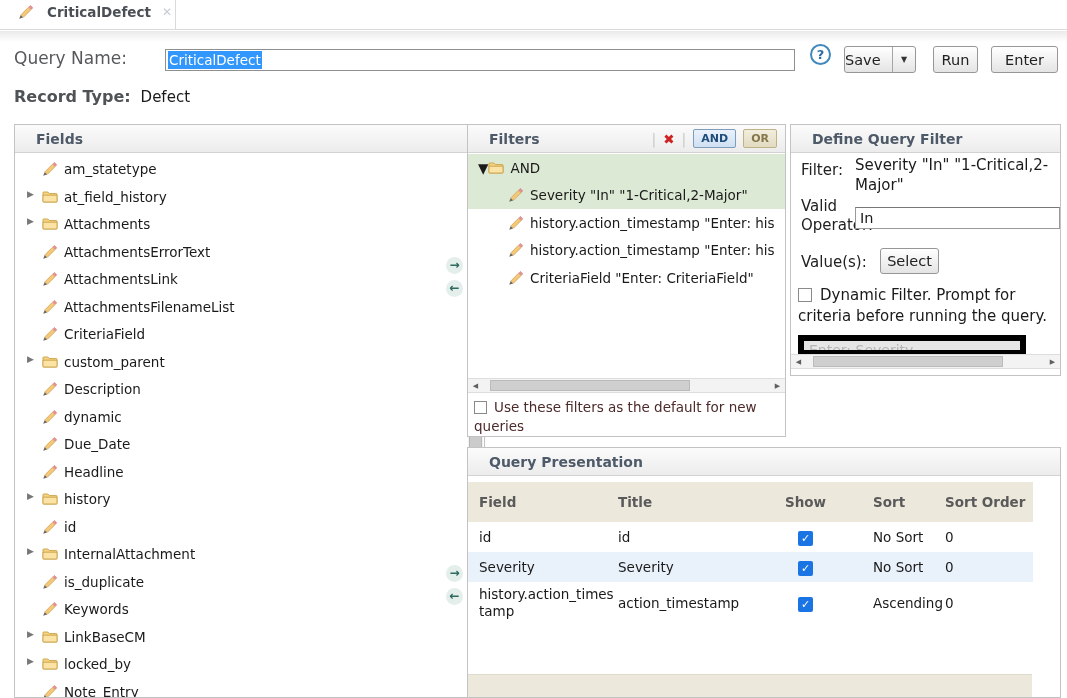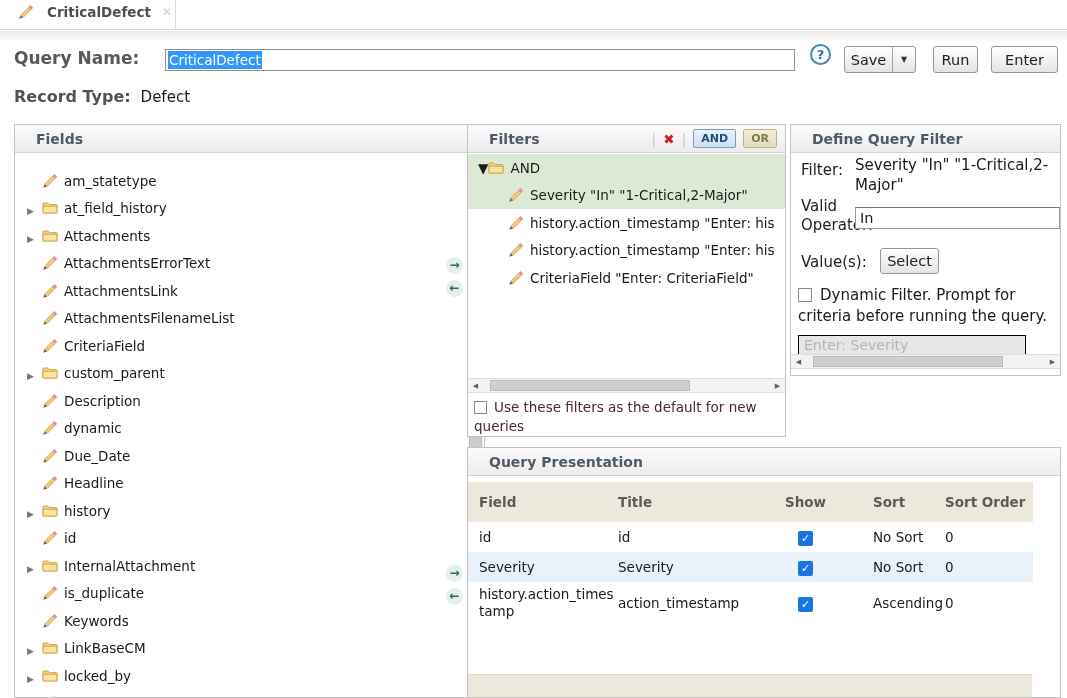--- a/index.html
+++ b/index.html
@@ -8,46 +8,46 @@
 
   
   .tabbar{position:absolute;top:0;left:0;right:0;height:30px;background:#fff;border-bottom:1px solid #dadada}
   .tab{position:absolute;left:18px;top:4px;display:flex;align-items:center;gap:7px}
   .tab-title{font-size:13.5px;font-weight:bold;color:#4a4f55}
   .tab-close{font-size:12px;color:#c6ccd4;font-weight:bold;margin-left:4px;cursor:default}
   .tabsep{position:absolute;left:175px;top:0;height:30px;border-left:1px solid #dadada}
   .fade{position:absolute;top:31px;left:0;right:0;height:11px;background:linear-gradient(#eaeaea,#ffffff)}
 
   
-  .qn-label{position:absolute;left:14px;top:48px;font-size:17px;font-weight:bold;color:#56595c}
+  .qn-label{position:absolute;left:14px;top:48px;font-size:17px;font-weight:normal;color:#56595c}
   .qn-input{position:absolute;left:165px;top:49px;width:630px;height:22px;border:1px solid #8f8f8f;background:#fff;font-size:13.5px;line-height:20px;padding-left:2px;overflow:hidden;white-space:nowrap}
   .qn-input .sel{background:#3297fd;color:#fff;padding:1px 1px}
   .help{position:absolute;left:810px;top:44px;width:21px;height:21px;border:2px solid #4188bc;border-radius:50%;color:#2e6da4;font-weight:bold;font-size:13px;text-align:center;line-height:17px;background:#fff}
   .btn{position:absolute;height:27px;border:1px solid #979797;border-radius:3px;background:linear-gradient(#ffffff,#e4e4e4);font-size:14.5px;color:#222;display:flex;align-items:center;justify-content:center}
   .btn-save{left:844px;top:46px;width:72px;padding:0}
-  .btn-save .savetxt{flex:1;text-align:center}
+  .btn-save .savetxt{flex:1;}
   .btn-save .savesep{width:1px;align-self:stretch;background:#a5a5a5}
   .btn-save .savearr{width:22px;text-align:center;font-size:8px;color:#333}
   .btn-run{left:933px;top:46px;width:45px}
   .btn-cancel{left:991px;top:46px;width:67px}
   .rt-line{position:absolute;left:14px;top:87px;font-size:16px}
   .rt-label{font-weight:bold;color:#4f5356}
   .rt-value{font-size:15px;color:#1a1a1a}
 
   
   .panel{position:absolute;border:1px solid #c3c3c3;background:#fff}
   .phead{height:28px;background:linear-gradient(#fbfbfb,#ececec);border-bottom:1px solid #d2d2d2;color:#4e5a68;font-weight:bold;font-size:14px;display:flex;align-items:center;padding-left:21px}
   #fields-panel{left:14px;top:124px;width:471px;height:574px}
   #filters-panel{left:467px;top:124px;width:319px;height:313px}
   #dqf-panel{left:790px;top:124px;width:271px;height:252px}
   #qp-panel{left:467px;top:447px;width:594px;height:251px}
 
   
   #fields-tree{position:absolute;top:29px;left:0;right:16px;bottom:0;overflow:hidden;padding-top:7px}
-  .tree-row{display:flex;align-items:flex-end;height:27.5px;padding-left:12px;font-size:13.5px;white-space:nowrap;overflow:hidden}
+  .tree-row{display:flex;align-items:flex-start;height:27.5px;padding-left:12px;font-size:13.5px;white-space:nowrap;overflow:hidden}
   .tree-row .tri{width:15px;font-size:9px;color:#777;flex:0 0 15px}
   .ticon{width:16px;height:16px;flex:0 0 16px;margin-right:6px;display:inline-block}
   .tlabel{overflow:hidden}
 
   
   .vsb{position:absolute;top:29px;right:1px;bottom:10px;width:15px;background:#f2f2f2}
   .vsb .sarr{position:absolute;left:0;width:15px;height:15px;font-size:7px;color:#5f5f5f;text-align:center;line-height:15px}
   .vsb .up{top:0}.vsb .dn{bottom:0}
   .vsb .thumb{position:absolute;left:1px;top:17px;width:13px;height:458px;background:#cbcbcb;border:1px solid #b7b7b7}
 
@@ -78,21 +78,21 @@
   #dqf-panel{font-size:15px}
   .dqf-label{position:absolute;left:10px;color:#222}
   #dqf-filter-label{top:36px}
   #dqf-filter-value{position:absolute;left:64px;top:30px;right:0;line-height:20px;overflow:hidden;max-height:42px}
   #dqf-op-label{top:72px;line-height:19px;width:58px}
   .dqf-op-input{position:absolute;left:64px;top:82px;right:0;height:22px;border:1px solid #9a9a9a;border-top-color:#777;font-size:14.5px;line-height:20px;padding-left:4px;background:#fff;overflow:hidden}
   #dqf-val-label{top:128px}
   .btn-select{left:880px;top:248px;width:59px;height:26px;font-size:14.5px}
   .dqf-dyn{position:absolute;left:7px;right:3px;top:160px;line-height:21px}
   .dqf-dyn .cbx{width:14px;height:14px;margin-right:8px}
-  .dqf-prompt{position:absolute;left:7px;top:210px;width:228px;height:21px;background:#e6e6e6;border:1px solid #000000;color:#b5b5b5;font-size:14px;line-height:19px;padding-left:5px;overflow:hidden;white-space:nowrap}
+  .dqf-prompt{position:absolute;left:7px;top:210px;width:228px;height:21px;background:#e6e6e6;border:6px solid #000000;color:#b5b5b5;font-size:14px;line-height:19px;padding-left:5px;overflow:hidden;white-space:nowrap}
   #dqf-hsb{bottom:6px}
   #dqf-hsb .thumb{left:22px;width:190px}
 
   
   #qp-table{position:absolute;top:34px;left:0;width:565px}
   .qp-row{display:flex;align-items:center}
   .qp-head{background:#ece8dc;height:40px;font-weight:bold;color:#5a5a5a;font-size:13.5px;align-items:center}
   .c-field{width:150px;padding-left:11px;word-break:break-all;line-height:17px}
   .c-title{width:155px}
   .c-show{width:65px;text-align:center}

